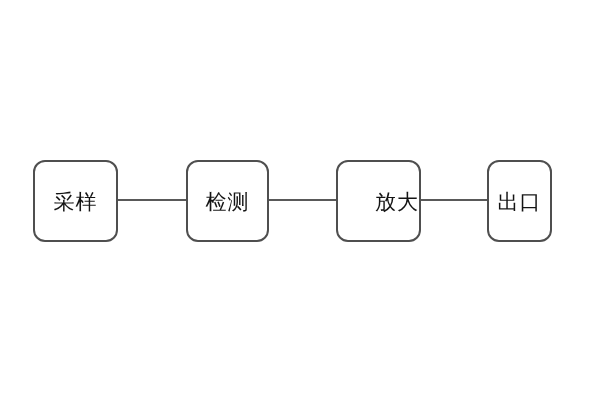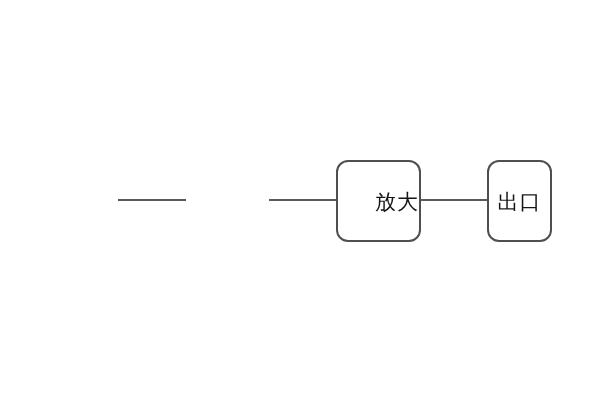--- a/index.html
+++ b/index.html
@@ -46,23 +46,29 @@
   }
   .conn-1 { left: 118px; width: 68px; }
   .conn-2 { left: 269px; width: 67px; }
   .conn-3 { left: 421px; width: 66px; }
 </style>
 </head>
 <body>
 
 <div class="canvas">
 
+  <div class="flow-node node-1">
+    <span class="node-label">采样</span>
+  </div>
 
   <div class="connector conn-1"></div>
 
+  <div class="flow-node node-2">
+    <span class="node-label">检测</span>
+  </div>
 
   <div class="connector conn-2"></div>
 
   <div class="flow-node node-3">
     <span class="node-label">放大</span>
   </div>
 
   <div class="connector conn-3"></div>
 
   <div class="flow-node node-4">

